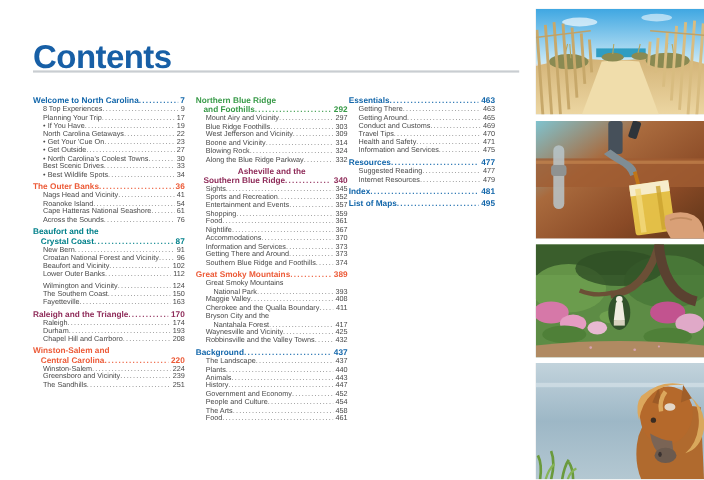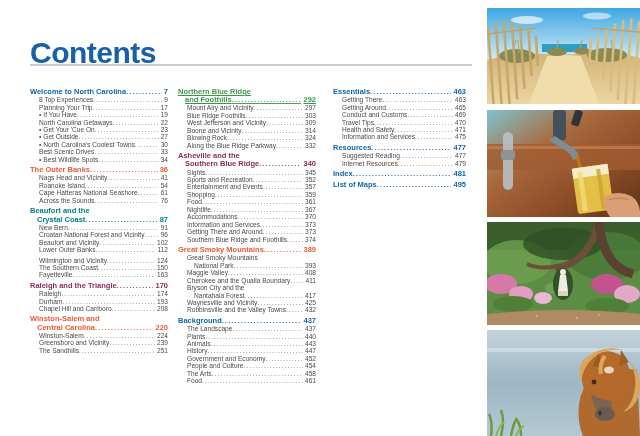--- a/index.html
+++ b/index.html
@@ -10,39 +10,39 @@
   .title{
     position:absolute;left:30px;top:36px;
     font-size:30px;font-weight:bold;color:var(--titleBlue);
     letter-spacing:-0.5px;
   }
   .rule{position:absolute;left:30px;top:64px;width:442px;height:1.5px;background:#c9cdd1;}
 
   .toc-col{position:absolute;top:88px;}
   #col1{left:30px;width:138px;}
   #col2{left:178px;width:138px;}
-  #col3{left:333px;width:133px;}
+  #col3{left:317px;width:133px;}
   .toc-section{margin-bottom:3px;}
 
   .row{display:flex;align-items:baseline;white-space:nowrap;}
   .row.head{font-weight:bold;font-size:7.5px;line-height:8.2px;}
   .row.head.indent-head{padding-left:7px;}
   .row.item{font-size:6.6px;line-height:7.45px;color:var(--text);padding-left:9px;}
   .row.item.indent2{padding-left:16px;}
   .lbl{flex:0 0 auto;}
   .dots{flex:1 1 0;min-width:4px;overflow:hidden;opacity:.9;}
   .dots::after{content:"..................................................................................";letter-spacing:1.1px;}
   .page{flex:0 0 auto;margin-left:2px;}
   .bullet{flex:0 0 auto;margin-right:2px;}
 
   .c-blue{color:var(--blue);}
   .c-orange{color:var(--orange);}
   .c-teal{color:var(--teal);}
-  .c-green{color:var(--green);text-decoration:underline;}
-  .c-plum{color:var(--plum);}
+  .c-green{color:var(--green);}
+  .c-plum{color:var(--plum);justify-content:center;}
   .c-redItem{color:var(--redItem);}
 
   .photo{position:absolute;left:487px;width:153px;overflow:hidden;background:#ddd;}
   #photo1{top:8px;height:96px;}
   #photo2{top:110px;height:107px;}
   #photo3{top:222px;height:103px;}
   #photo4{top:330px;height:106px;}
   .photo svg{display:block;width:100%;height:100%;}
 </style>
 </head>

